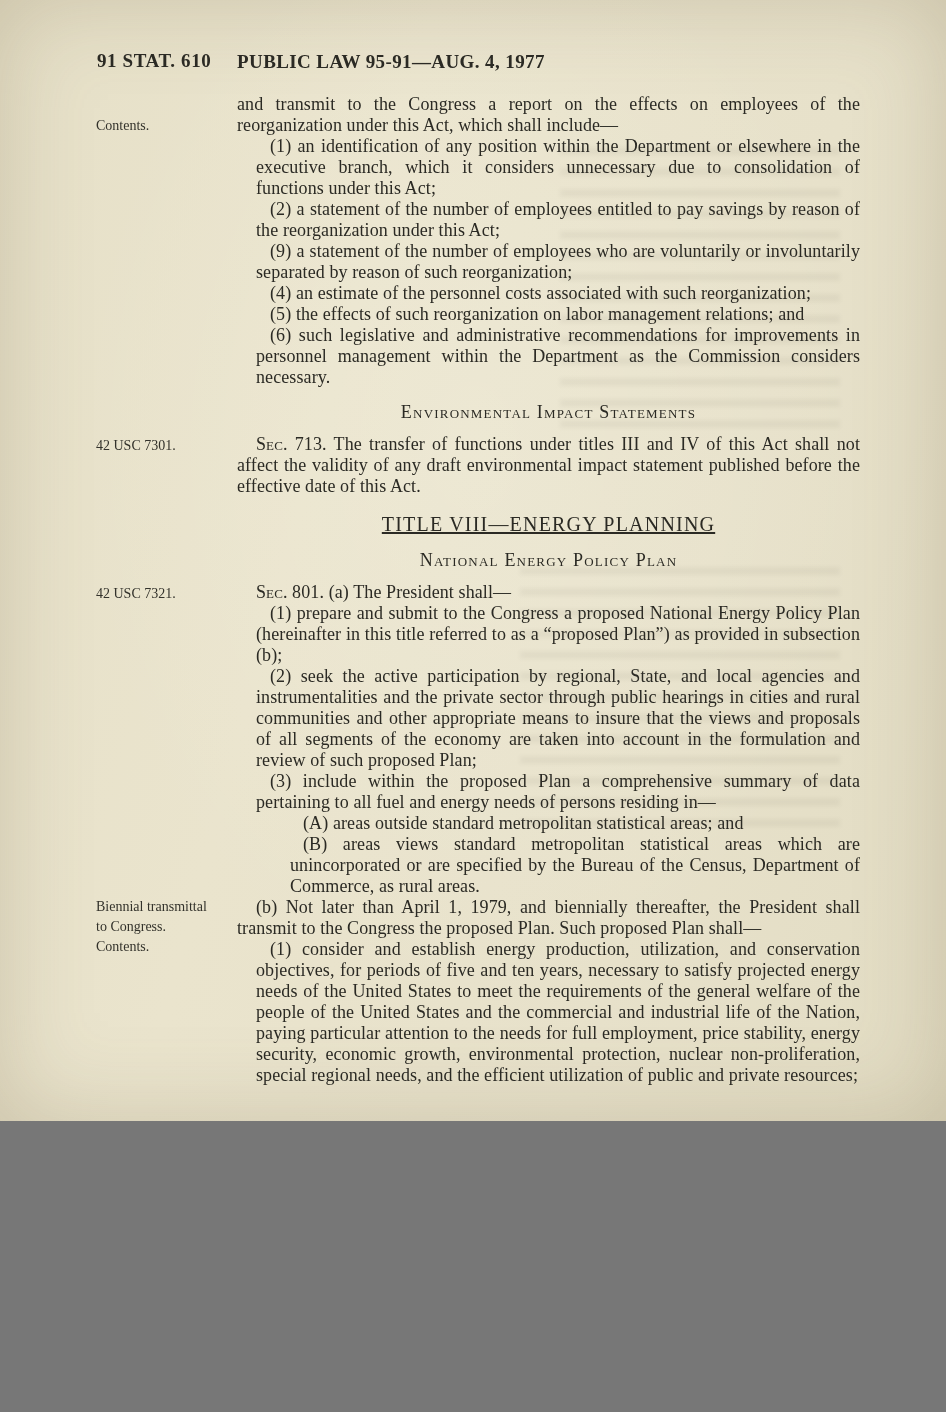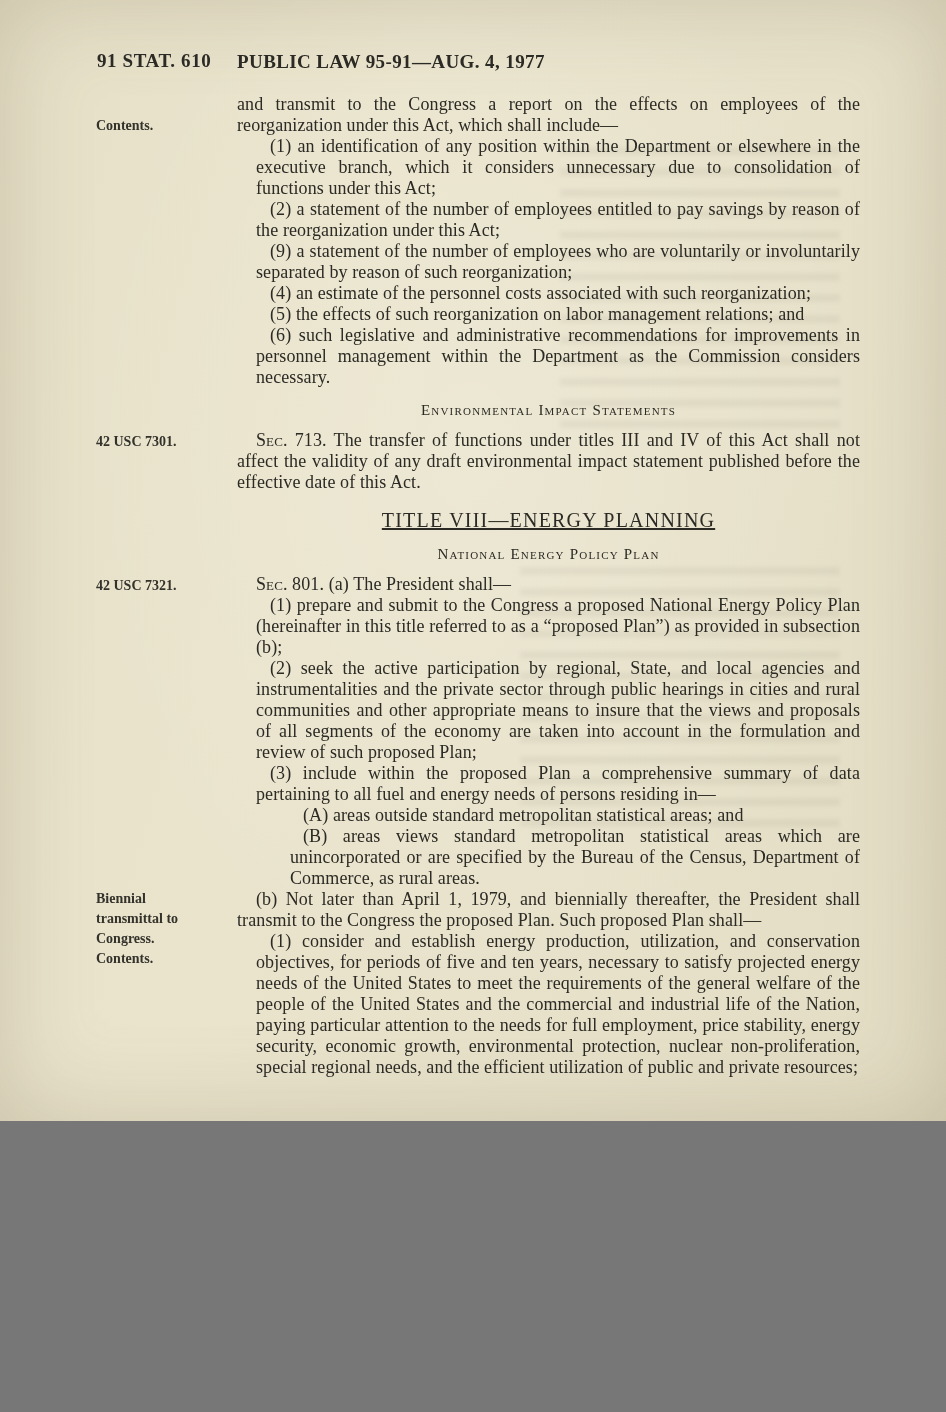--- a/index.html
+++ b/index.html
@@ -30,42 +30,42 @@
     text-align: left; font-size: 19px; font-weight: bold; letter-spacing: .4px; white-space: nowrap;
   }
 
   
   .content { position: absolute; top: 94px; left: 0; width: 100%; }
 
   .block { position: relative; }
 
   .note {
     position: absolute; left: 96px; width: 118px;
-    font-size: 14px; font-weight: bold; line-height: 20px;
+    font-size: 14px; font-weight: normal; line-height: 20px;
     color: #33322b;
   }
 
   .body-col {
     margin: 0 0 0 237px; width: 623px;
     font-size: 18px; line-height: 21px;
     text-align: justify;
     letter-spacing: 0.1px;
   }
 
   p.cont  { text-indent: 0; }
   p.para  { text-indent: 19px; }
   p.item1 { box-sizing: border-box; padding-left: 19px; text-indent: 14px; }
   p.item2 { box-sizing: border-box; padding-left: 53px; text-indent: 13px; }
 
   .smallcaps { font-variant: small-caps; }
 
   .h-small {
     margin: 14px 0 11px 237px; width: 623px;
     text-align: center;
-    font-size: 15px; letter-spacing: 1.2px;
+    font-size: 18px; letter-spacing: 1.2px;
     font-variant: small-caps;
     font-weight: normal;
   }
   .h-large {
     margin: 16px 0 10px 237px; width: 623px;
     text-align: center;
     font-size: 20px; letter-spacing: 1.2px;
     font-weight: normal; white-space: nowrap; text-decoration: underline;
   }
 

